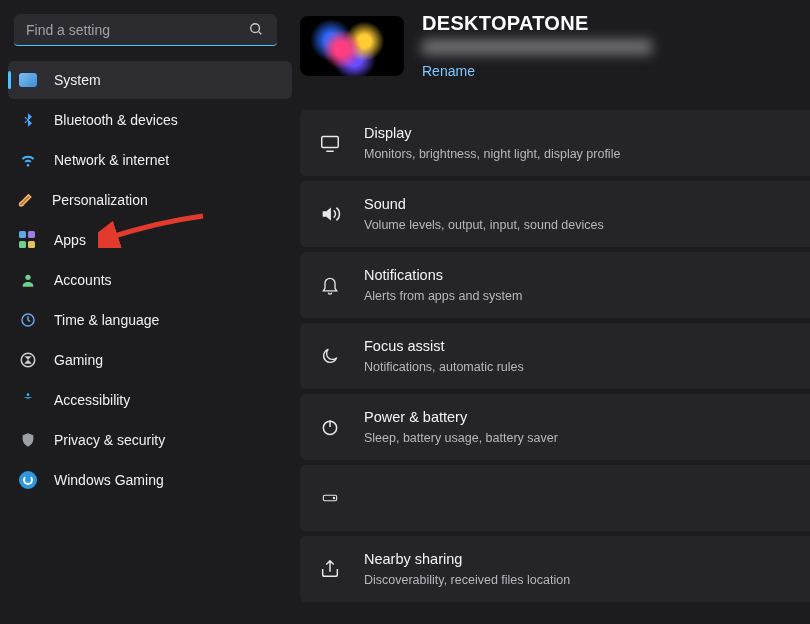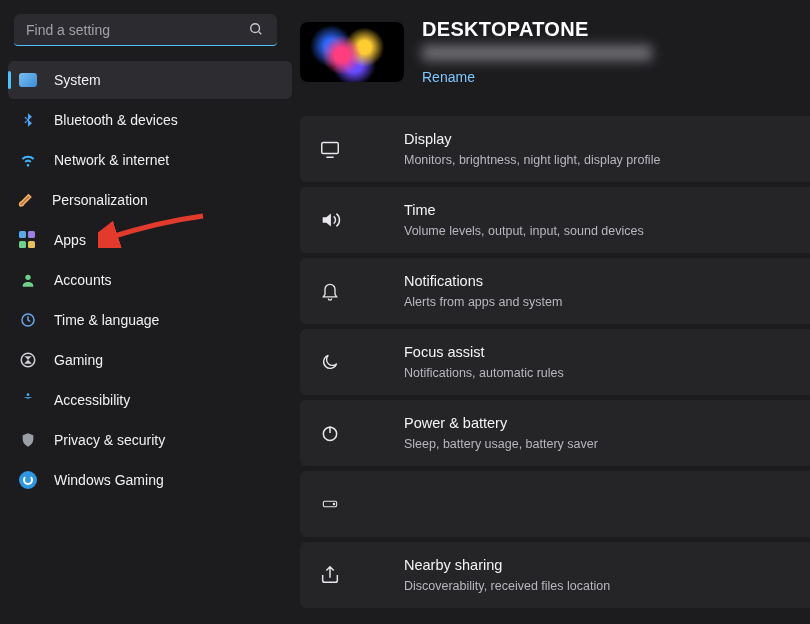--- a/index.html
+++ b/index.html
@@ -79,21 +79,21 @@
   .ic-acc{ color:#6fd08c;}
   .ic-time{ color:#6aa6e6;}
   .ic-game{ color:#cfcfd4;}
   .ic-access{ color:#3fb1ff;}
   .ic-priv{ color:#9aa0a6;}
   .ic-upd{ width:18px;height:18px; border-radius:50%; background:#2f97e0; position:relative;}
   .ic-upd::after{content:'';position:absolute;inset:4px;border:2px solid #fff;border-top-color:transparent;border-radius:50%;}
   
   .main {
     flex: 1;
-    padding: 18px 0 0 0;
+    padding: 12px 0 0 0;
     overflow: hidden;
   }
   .dev-header {
     display: flex; gap: 18px; align-items: center;
     margin-bottom: 30px;
   }
   .dev-avatar {
     width: 104px; height: 60px; border-radius: 8px;
     background:
      radial-gradient(circle at 40% 55%, #ff3d7f 0 10%, transparent 28%),
@@ -110,21 +110,20 @@
   }
   .rename { color:#7fc8ff; font-size:14px; margin-top:4px; display:inline-block; cursor:pointer;}
   .cards { display:flex; flex-direction:column; gap:5px; }
   .card {
     background: rgba(255,255,255,0.045);
     height: 66px;
     border-radius: 6px 0 0 6px;
     display:flex; align-items:center;
     padding: 0 14px 0 18px;
     cursor:pointer;
-    gap:40px;
   }
   .card-icon {
     width: 24px; height: 24px;
     color:#e8e8ec;
     flex-shrink:0;
     display:flex;align-items:center;justify-content:center;
     margin-right: 22px;
   }
   .card-body { display:flex; flex-direction:column; }
   .card-title { font-size: 14.5px; color:#f4f4f6;}
@@ -273,21 +272,21 @@
     </div>
 
     <div class="card">
       <span class="card-icon">
         <svg viewBox="0 0 24 24" width="22" height="22" fill="none" stroke="currentColor" stroke-width="1.6">
             <path d="M4 9v6h4l5 4V5L8 9H4z" fill="currentColor" stroke="none"></path>
             <path d="M16 8a5 5 0 010 8M19 5a9 9 0 010 14"></path>
           </svg>
       </span>
       <div class="card-body">
-        <span class="card-title">Time</span>
+        <span class="card-title">Sound</span>
         <span class="card-sub">Volume levels, output, input, sound devices</span>
       </div>
     </div>
 
     <div class="card">
       <span class="card-icon">
         <svg viewBox="0 0 24 24" width="20" height="22" fill="none" stroke="currentColor" stroke-width="1.6">
             <path d="M6 16V10a6 6 0 1112 0v6l2 3H4l2-3zM10 21a2 2 0 004 0"></path>
           </svg>
       </span>

